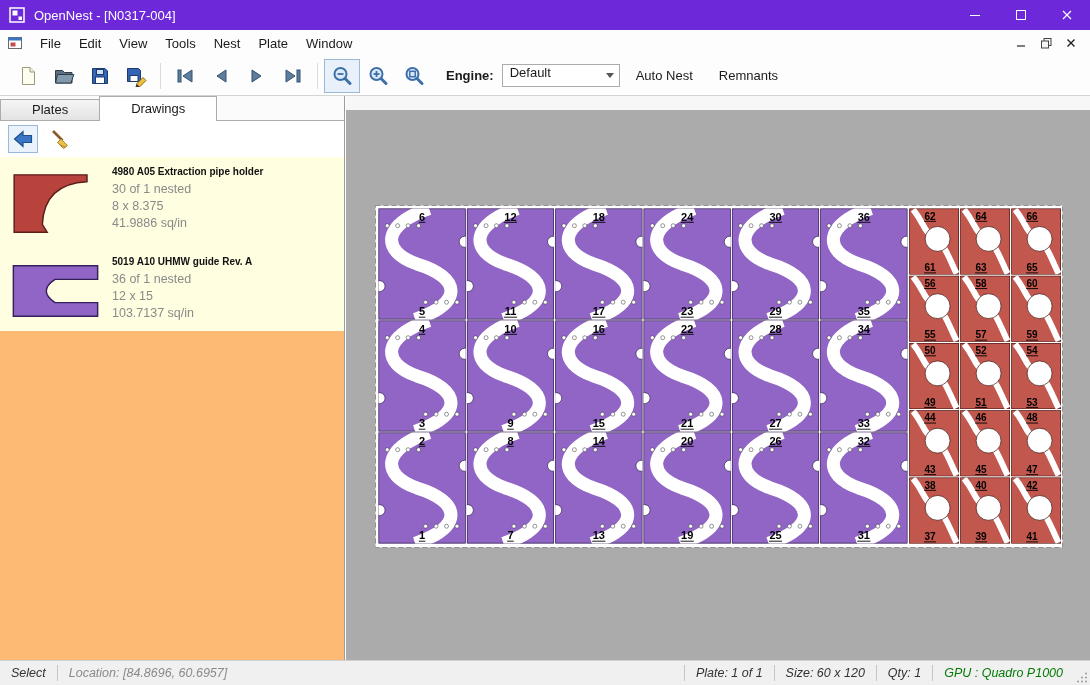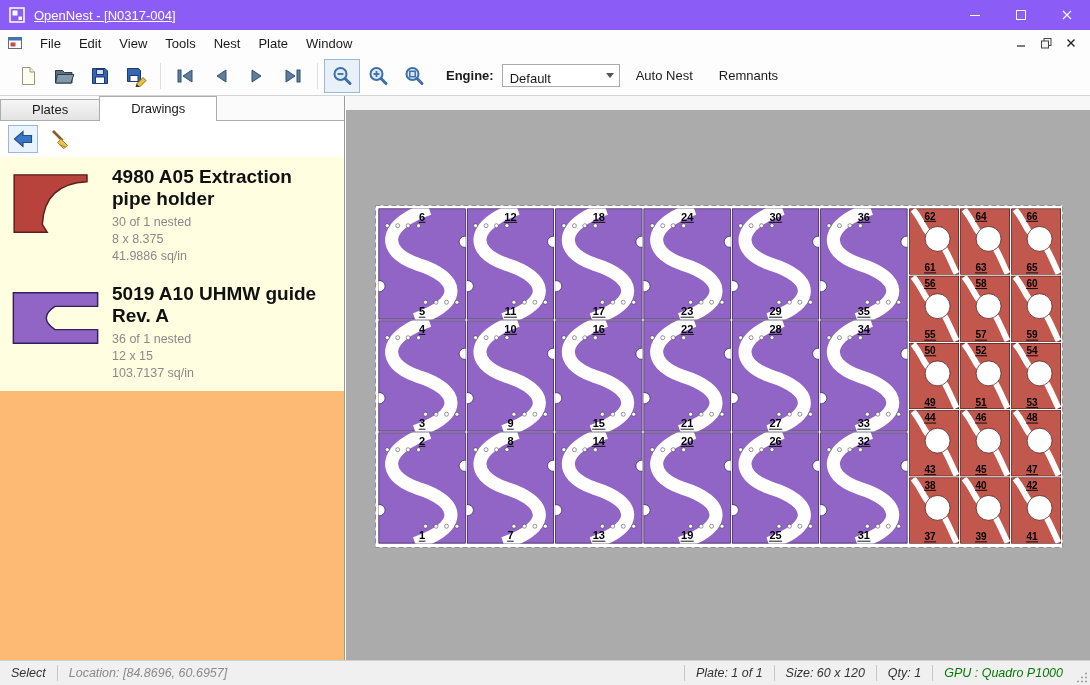--- a/index.html
+++ b/index.html
@@ -3,59 +3,59 @@
 <meta charset="utf-8">
 <style>
   html,body { margin:0; padding:0; background:#666; }
   * { box-sizing:border-box; }
   .app {
     position:relative; width:1090px; height:685px; overflow:hidden;
     font-family:"Liberation Sans","DejaVu Sans",sans-serif; font-size:13px; color:#1a1a1a;
     background:#ffffff; user-select:none;
   }
   
-  .titlebar { position:absolute; top:0; left:0; right:0; height:30px; background:#8b5cf6; color:#fff;
-    display:flex; align-items:center;text-decoration:underline; }
+  .titlebar { position:absolute; top:0; left:0; right:0; height:30px; background:#6d28d9; color:#fff;
+    display:flex; align-items:center; }
   .titlebar .app-icon { margin-left:9px; }
   .titlebar .title { margin-left:9px; font-size:13px; }
   .win-buttons { margin-left:auto; display:flex; height:100%; }
   .win-btn { width:46px; height:100%; display:flex; align-items:center; justify-content:center; }
   
   .menubar { position:absolute; top:30px; left:0; right:0; height:26px; background:#fdfdfd;
     display:flex; align-items:center; padding:4px 8px; }
   .mdi-doc-icon { margin-right:8px; }
   .menu-item { padding:3px 9px; color:#1a1a1a; }
   .mdi-controls { margin-left:auto; display:flex; gap:3px; }
   .mdi-btn { width:22px; height:18px; display:flex; align-items:center; justify-content:center; }
   
   .toolbar { position:absolute; top:56px; left:0; right:0; height:40px; background:#fdfdfd;
     border-bottom:1px solid #d4d4d4; display:flex; align-items:center; padding-left:10px; }
   .tb-btn { width:36px; height:34px; display:flex; align-items:center; justify-content:center; border:1px solid transparent; }
   .tb-btn.framed { border:1px solid #9ab8d8; background:#e8f1fa; }
   .tb-sep { width:1px; height:26px; background:#dcdcdc; margin:0 6px; }
   .engine-label { font-weight:bold; margin:0 8px 0 14px; }
-  .combo { width:118px; height:23px; border:1px solid #ababab; background:#fff; display:flex; align-items:flex-end; padding-left:7px; font-size:13px; }
+  .combo { width:118px; height:23px; border:1px solid #ababab; background:#fff; display:flex; align-items:flex-start; padding-left:7px; font-size:13px; }
   .combo-arrow { margin-left:auto; width:18px; height:100%; display:flex; align-items:center; justify-content:center; }
   .combo-arrow::after { content:""; border-left:4px solid transparent; border-right:4px solid transparent; border-top:5px solid #555; }
   .tb-text-btn { padding:6px 10px; margin-left:6px; }
   
   .left-panel { position:absolute; top:96px; left:0; width:345px; bottom:25px; background:#fdba74;
     border-right:1px solid #9b9b9b; }
   .tabstrip { height:25px; display:flex; align-items:flex-end; background:#fbfbfb; border-bottom:1px solid #acacac; }
   .tab { height:21px; line-height:20px; padding:0 31px; border:1px solid #acacac; border-bottom:none;
     background:linear-gradient(#f5f5f5,#e3e3e3); margin-right:-1px; font-size:13px; }
   .tab.active { background:#fff; height:25px; line-height:24px; margin-bottom:-1px; position:relative; z-index:2; }
   .panel-toolbar { height:36px; display:flex; align-items:center; padding-left:8px; gap:8px; background:#fff; }
   .pt-btn { width:30px; height:28px; display:flex; align-items:center; justify-content:center; border:1px solid transparent; }
   .pt-btn.framed { border:1px solid #9ab8d8; background:#eaf3fb; }
   .drawing-list { background:#fffee1; }
   .drawing-item { display:flex; padding:7px 8px 9px 8px; }
   .thumb { width:98px; flex:0 0 98px; display:flex; align-items:flex-start; padding-top:6px; }
   .dtext { padding-left:6px; }
-  .dtitle { font-weight:bold; font-size:19px; margin:2px 0 4px 0; color:#111; }
+  .dtitle { font-weight:bold; font-size:10px; margin:2px 0 4px 0; color:#111; }
   .dmeta { color:#8a8a8a; font-size:12.5px; line-height:17px; }
   
   .canvas { position:absolute; top:96px; left:346px; right:0; bottom:25px; background:#ababab; }
   .canvas-top-strip { position:absolute; top:0; left:0; right:0; height:14px; background:#f7f7f7; }
   .plate-wrap { position:absolute; left:29px; top:109px; width:688px; height:343px; }
   #plate-svg text { font-family:"Liberation Sans","DejaVu Sans",sans-serif; }
   
   .statusbar { position:absolute; bottom:0; left:0; right:0; height:25px; background:#f0f0f0;
     border-top:1px solid #d0d0d0; display:flex; align-items:stretch; font-size:12.5px; color:#333;font-style:italic; }
   .sb-cell { display:flex; align-items:center; padding:0 11px; white-space:nowrap; }

